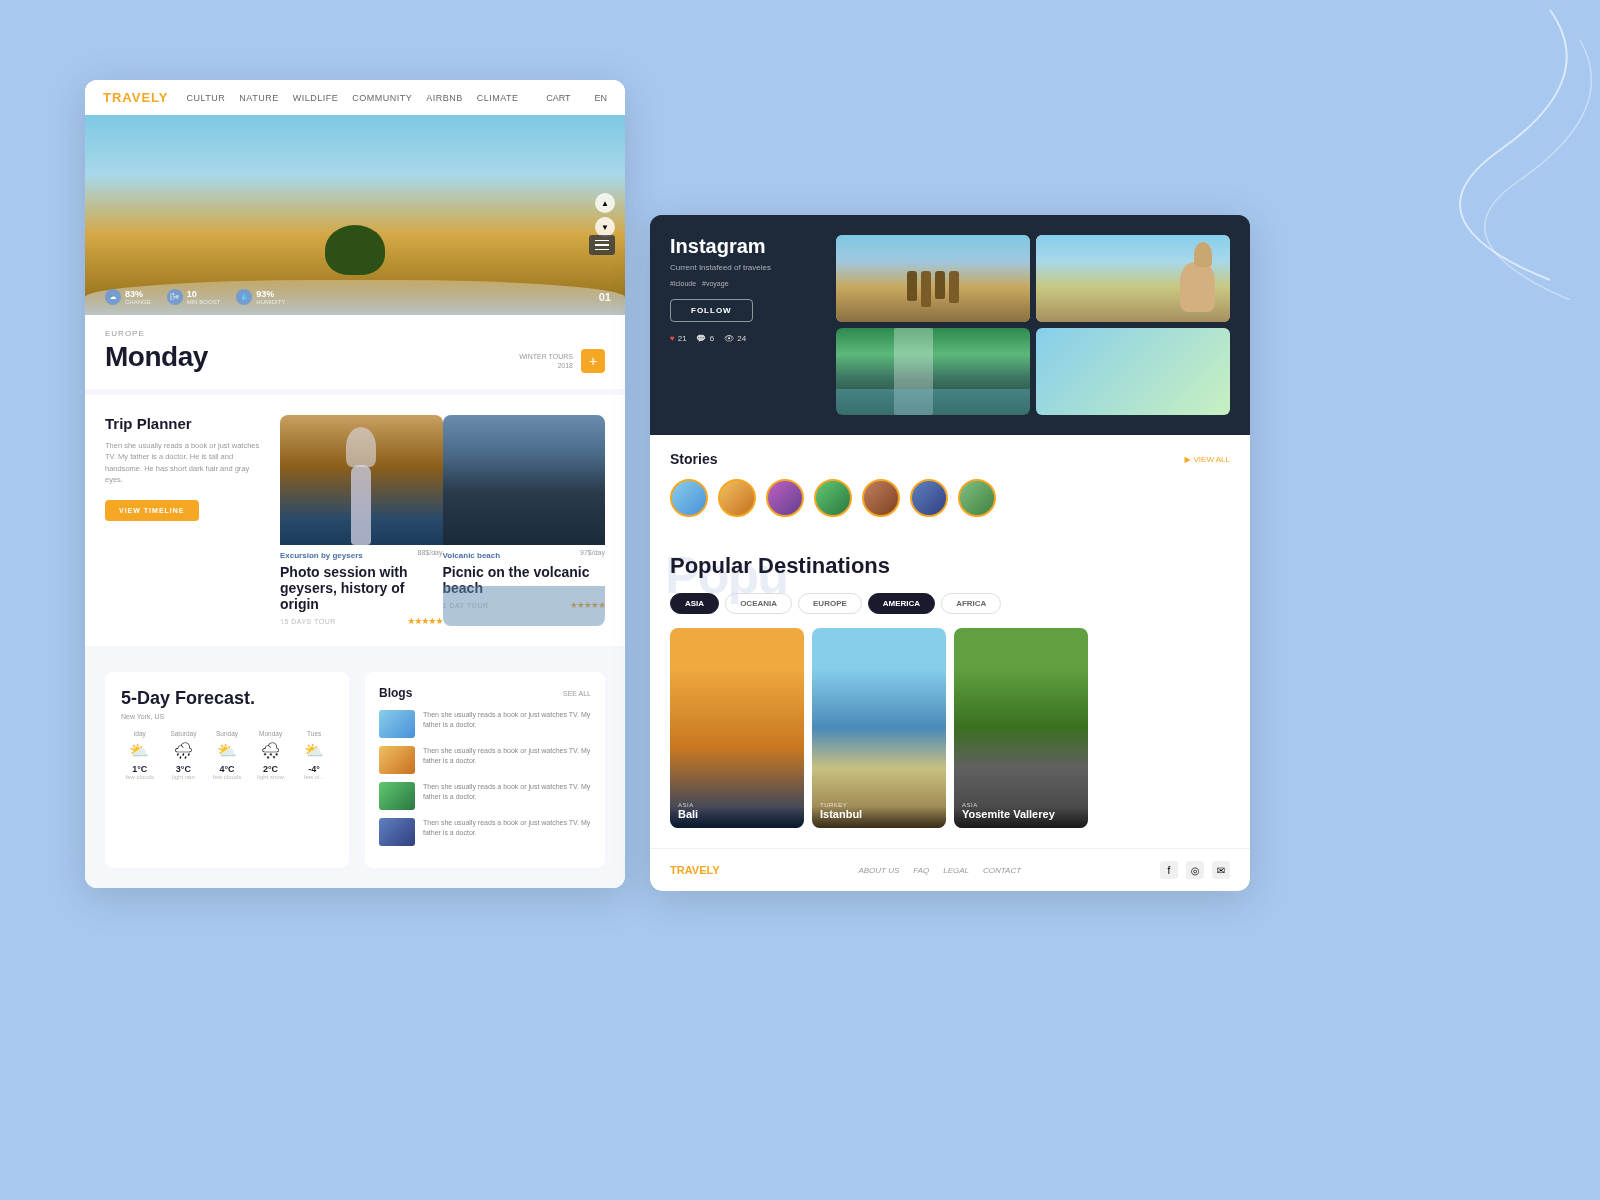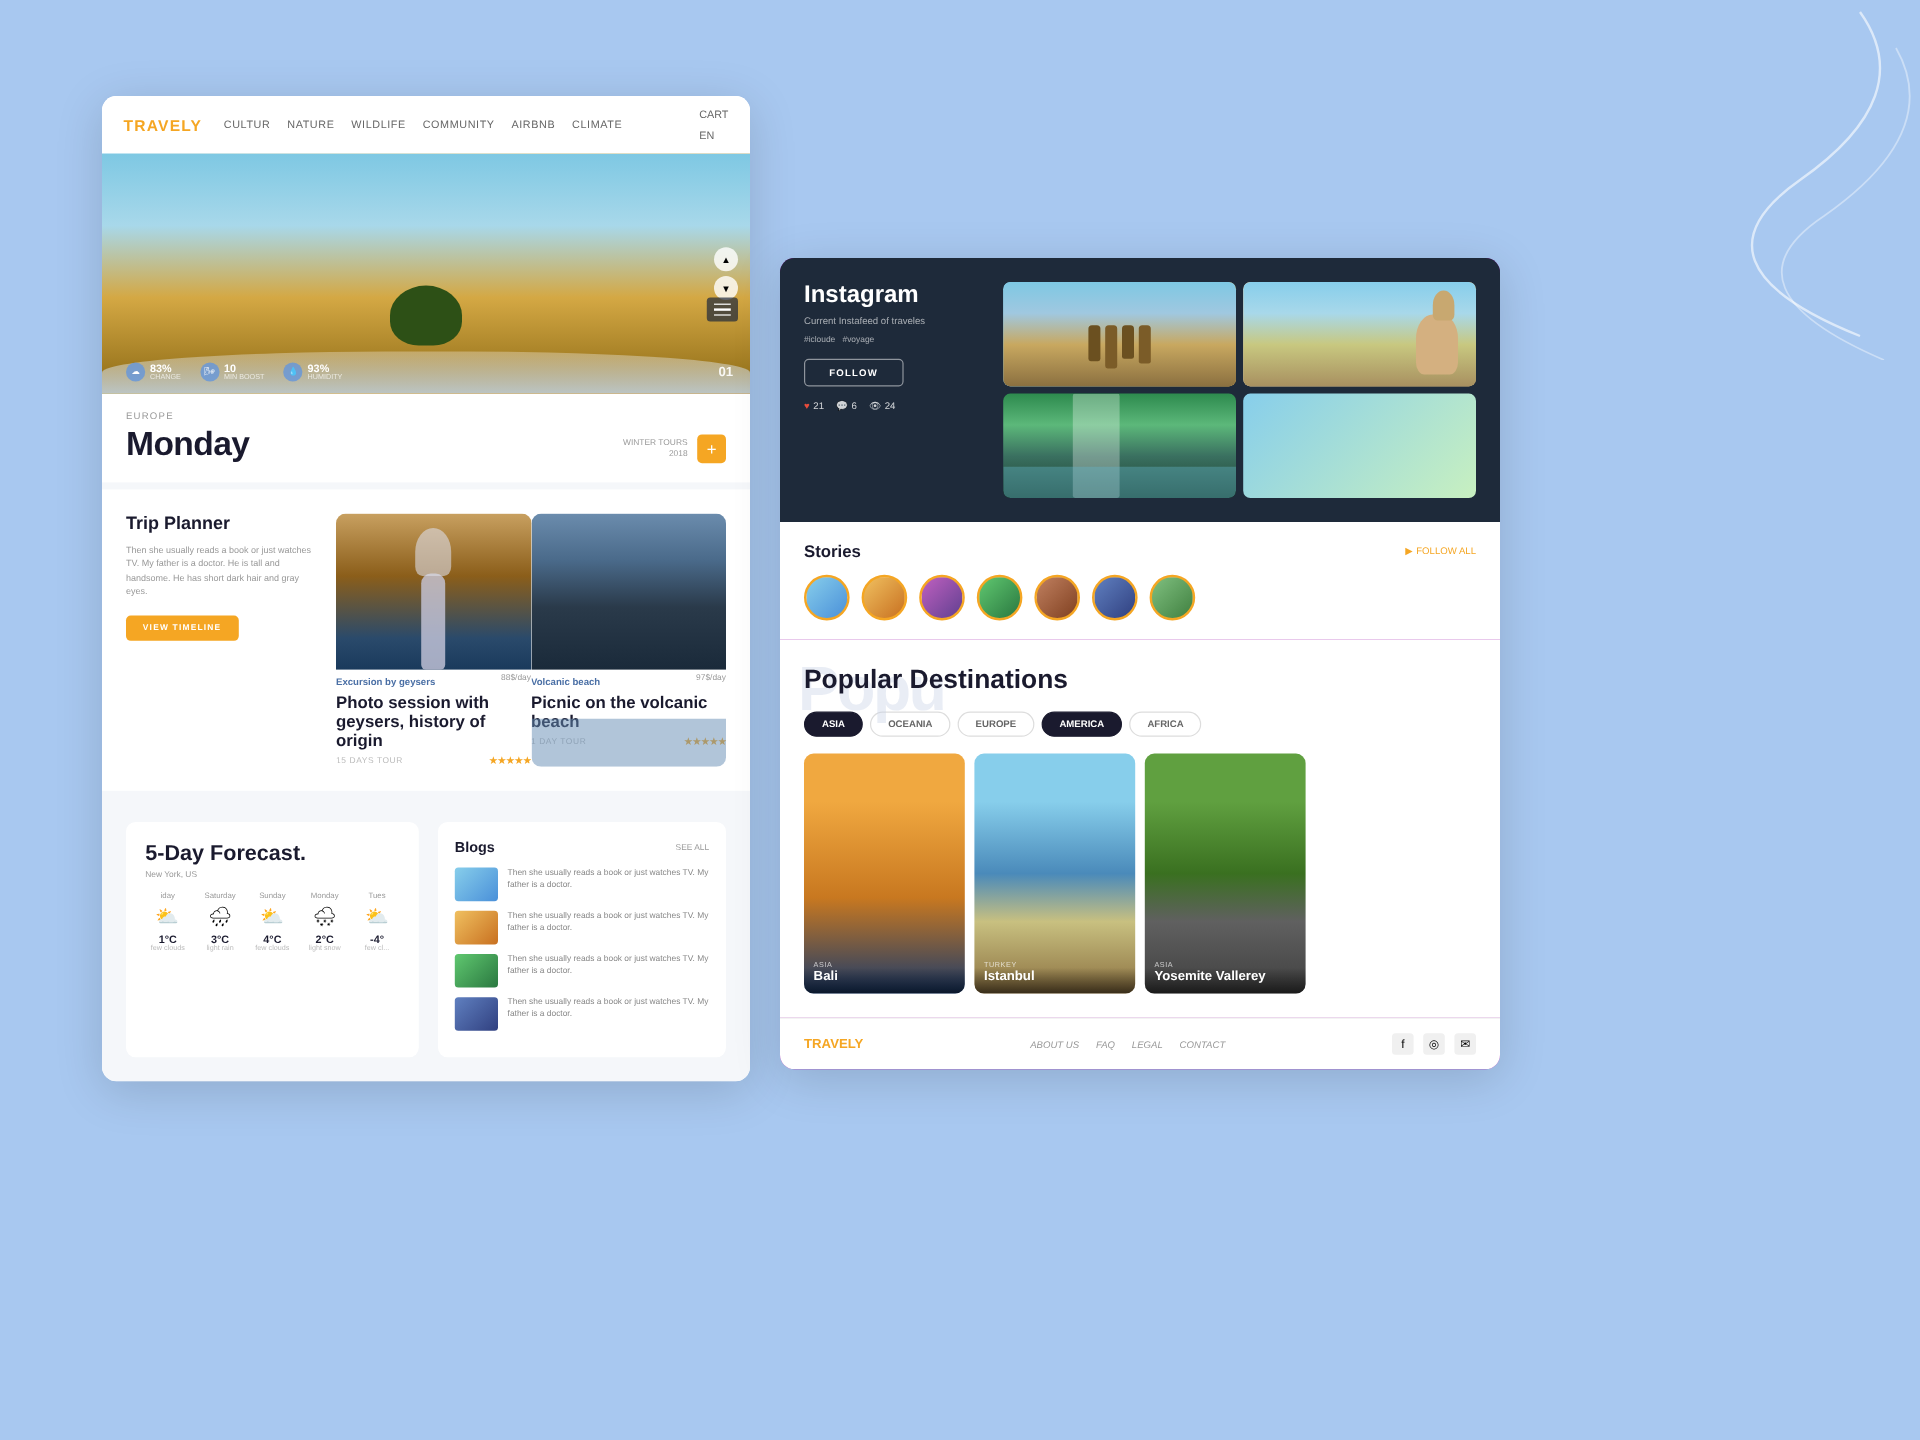--- a/index.html
+++ b/index.html
@@ -53,24 +53,23 @@
     }
     .nav-link {
       font-size: 9px;
       color: #666;
       text-transform: uppercase;
       letter-spacing: 0.5px;
       cursor: pointer;
     }
     .nav-right {
       display: flex;
-      gap: 8px;
+      gap: 24px;
       font-size: 9px;
       color: #666;
-      flex-direction: column;
     }
 
     
     .hero-image {
       position: relative;
       height: 200px;
       background: linear-gradient(135deg, #87ceeb 0%, #f0c060 50%, #c8a060 100%);
       overflow: hidden;
     }
     .hero-image-bg {
@@ -409,21 +408,21 @@
       color: #888;
       line-height: 1.4;
     }
 
     
     .right-panel {
       position: absolute;
       left: 650px;
       top: 215px;
       width: 600px;
-      background: #a21caf;
+      background: #0f766e;
       border-radius: 12px;
       box-shadow: 0 8px 40px rgba(0,0,0,0.15);
       overflow: hidden;
     }
 
     
     .instagram-section {
       background: #1e2a3a;
       padding: 20px;
       display: flex;
@@ -902,21 +901,21 @@
 
       <div class="insta-photo" style="background:linear-gradient(135deg,#87ceeb,#c8f0c0);border-radius:6px;"></div>
     </div>
   </div>
 
   <div class="stories-section">
     <div class="stories-header">
       <span class="stories-title">Stories</span>
       <span class="stories-watch-all">
         <span>▶</span>
-        <span>FOLLOW ALL</span>
+        <span>VIEW ALL</span>
       </span>
     </div>
     <div class="stories-avatars">
       <div class="story-avatar story-av-1"></div>
       <div class="story-avatar story-av-2"></div>
       <div class="story-avatar story-av-3"></div>
       <div class="story-avatar story-av-4"></div>
       <div class="story-avatar story-av-5"></div>
       <div class="story-avatar story-av-6"></div>
       <div class="story-avatar story-av-7"></div>

